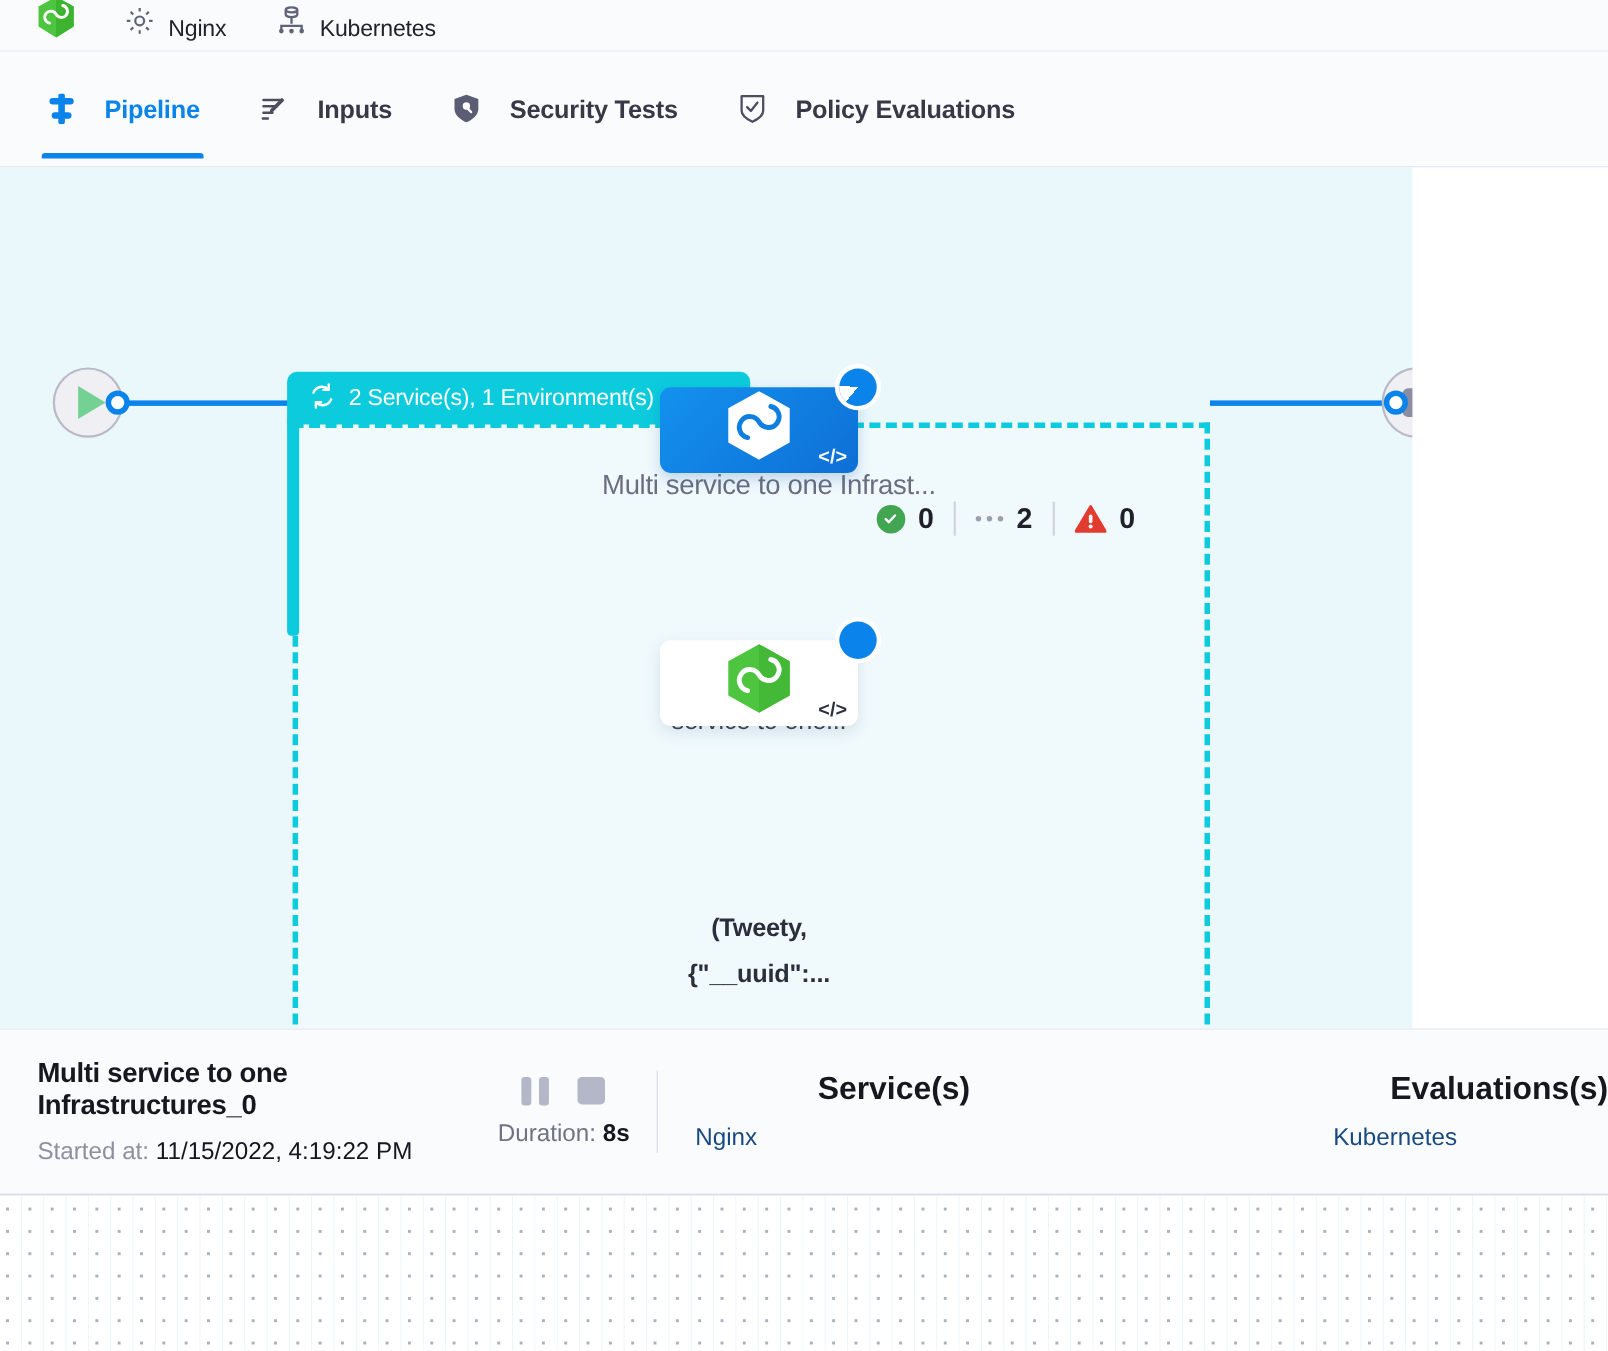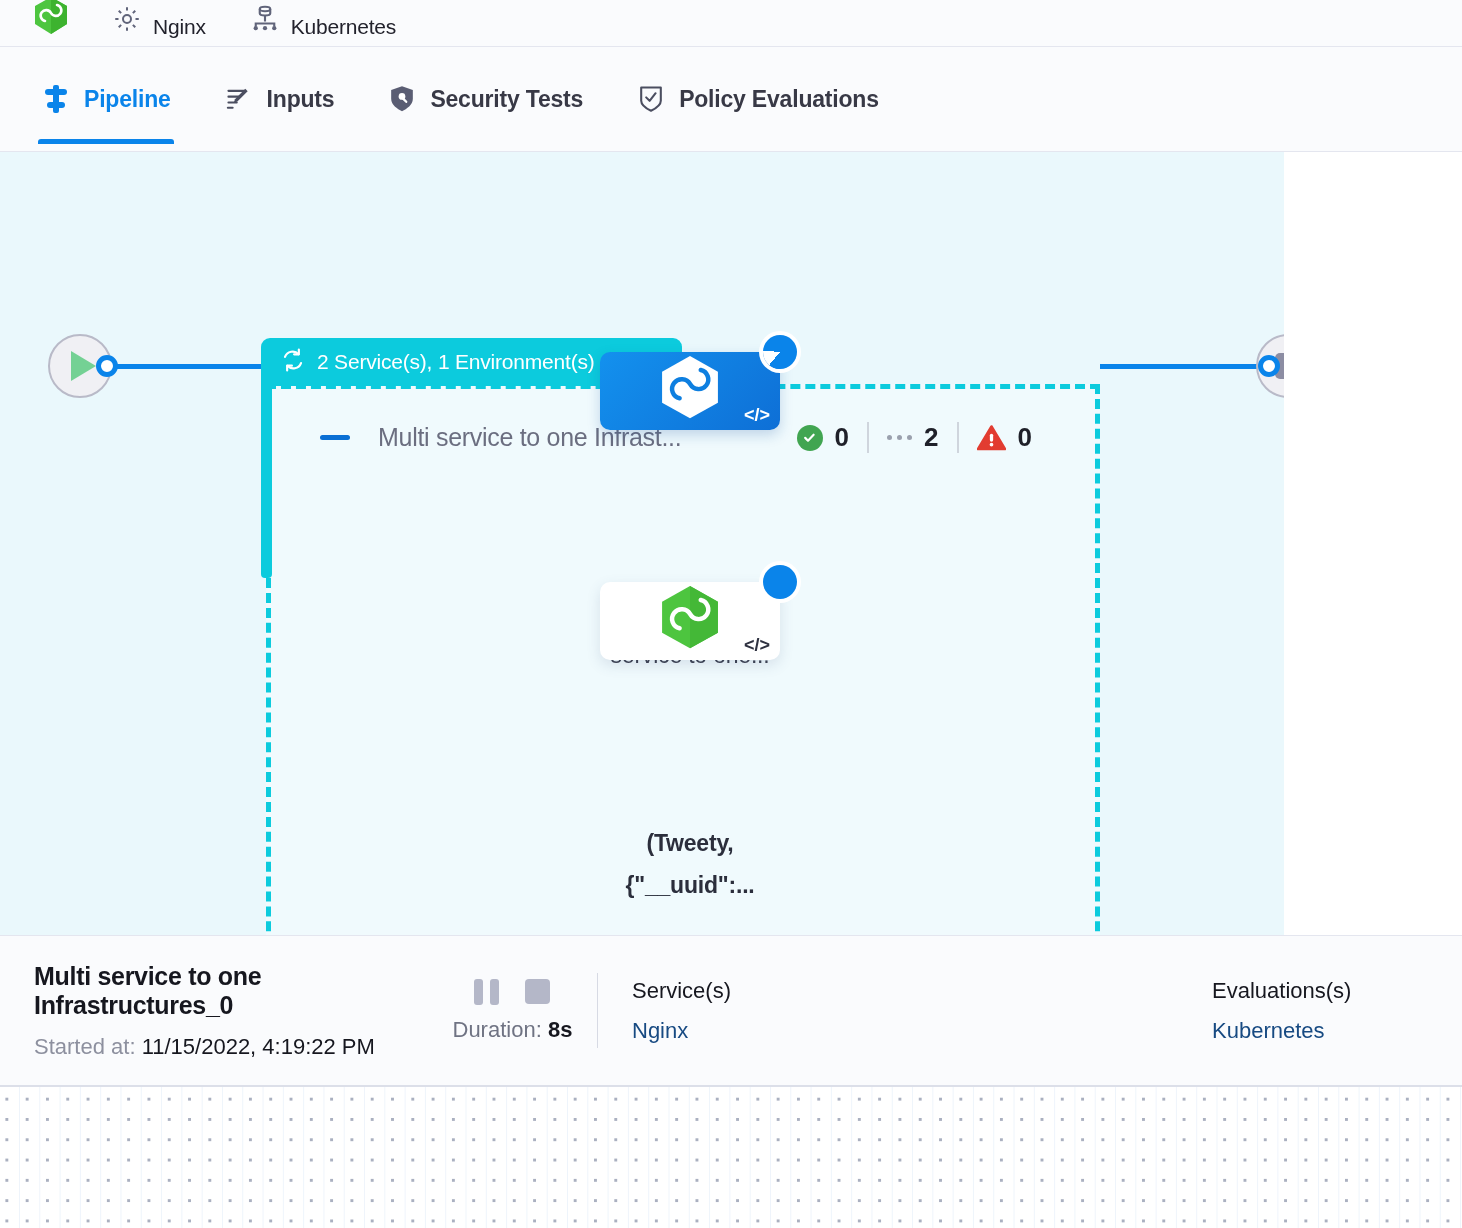--- a/index.html
+++ b/index.html
@@ -27,21 +27,21 @@
   }
 
   
   .tabbar {
     position: absolute; left: 0; top: 47px; width: 1462px; height: 105px;
     background: #fafbfd;
     border-bottom: 1px solid #e4e6ef;
     display: flex; align-items: center; padding-left: 38px;
   }
   .tab {
-    display: flex; align-items: center; gap: 13px;
+    display: flex; align-items: center; gap: 24px;
     height: 89px; cursor: pointer;
     padding: 0 3px;
     position: relative;
   }
   .tab + .tab { margin-left: 47px; }
   .tab-label { font-size: 23px; font-weight: bold; color: #383946; letter-spacing: -0.2px; }
   .tab.active .tab-label { color: #0a84ea; }
   .tab.active::after {
     content: ""; position: absolute; left: 0; right: 0; bottom: 0;
     height: 5px; background: #0a84ea; border-radius: 3px 3px 0 0;
@@ -87,21 +87,21 @@
     color: #ffffff; cursor: pointer;
   }
   .group-badge-label { font-size: 21px; color: #fff; letter-spacing: -0.2px; white-space: nowrap; }
   .group-railspine {
     position: absolute; left: 261px; top: 228px; width: 11px; height: 198px;
     background: #0ccbdd; border-radius: 0 0 4px 4px;
   }
 
   .group-title-row {
     position: absolute; left: 320px; top: 270px;
-    display: flex; align-items: center; width: 730px;
+    display: flex; align-items: center; width: 730px; flex-direction: column;
   }
   .collapse-dash { width: 30px; height: 5px; border-radius: 3px; background: #0a6fd4; flex: none; }
   .group-title {
     margin-left: 28px; font-size: 25px; color: #6b6e80; letter-spacing: -0.3px;
     white-space: nowrap;
   }
   .status-group { margin-left: auto; display: flex; align-items: center; gap: 0px; }
   .status-cell { display: flex; align-items: center; gap: 12px; padding: 0 18px; }
   .status-cell + .status-cell { border-left: 2px solid #cfd5dd; }
   .status-num { font-size: 26px; color: #1f2029; font-weight: bold; }
@@ -159,21 +159,21 @@
   .db-sub .muted { color: #8d909f; }
   .db-mid { width: 200px; display: flex; flex-direction: column; align-items: center; }
   .db-ctrls { display: flex; align-items: center; gap: 26px; margin-bottom: 12px; }
   .pause-ico { display: flex; gap: 7px; }
   .pause-ico i { width: 9px; height: 26px; border-radius: 3px; background: #b4b7c8; display: block; }
   .stop-ico { width: 25px; height: 25px; border-radius: 4px; background: #b4b7c8; }
   .db-duration { font-size: 22px; color: #6f7383; }
   .db-duration b { color: #16171f; font-weight: bold; }
   .db-sep { width: 2px; height: 75px; background: #d7dae4; margin: 0 34px 0 10px; }
   .db-col { min-width: 250px; }
-  .db-col-h { font-size: 22px; font-weight: normal; color: #16171f; }
+  .db-col-h { font-size: 29px; font-weight: bold; color: #16171f; text-align: right; }
   .db-col-v { margin-top: 14px; font-size: 22px; color: #174a82; cursor: pointer; }
 
   
   .dotgrid {
     position: absolute; left: 0; top: 1087px; width: 1462px; height: 141px;
     background-color: #ffffff;
     background-image:
       radial-gradient(circle, #aab0c0 1.4px, transparent 1.5px),
       linear-gradient(to right, #eef4fb 1px, transparent 1px);
     background-size: 20.3px 20.3px, 20.3px 20.3px;

